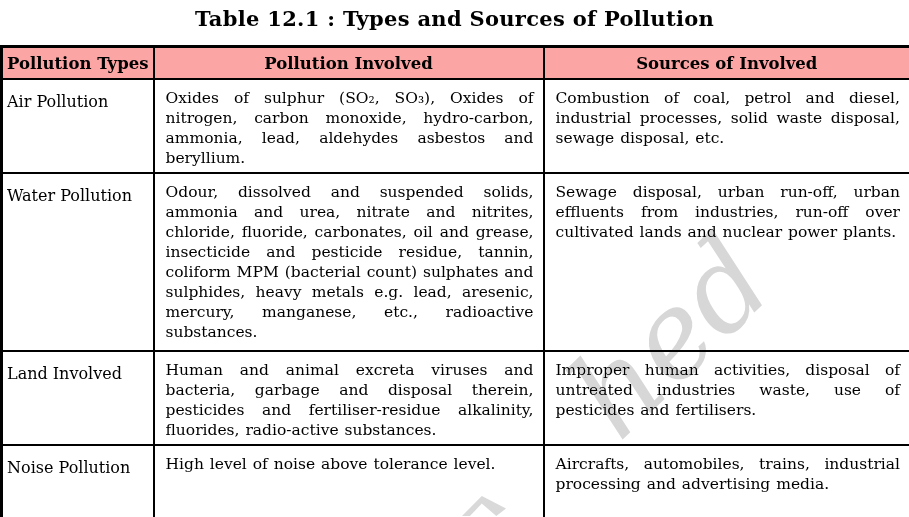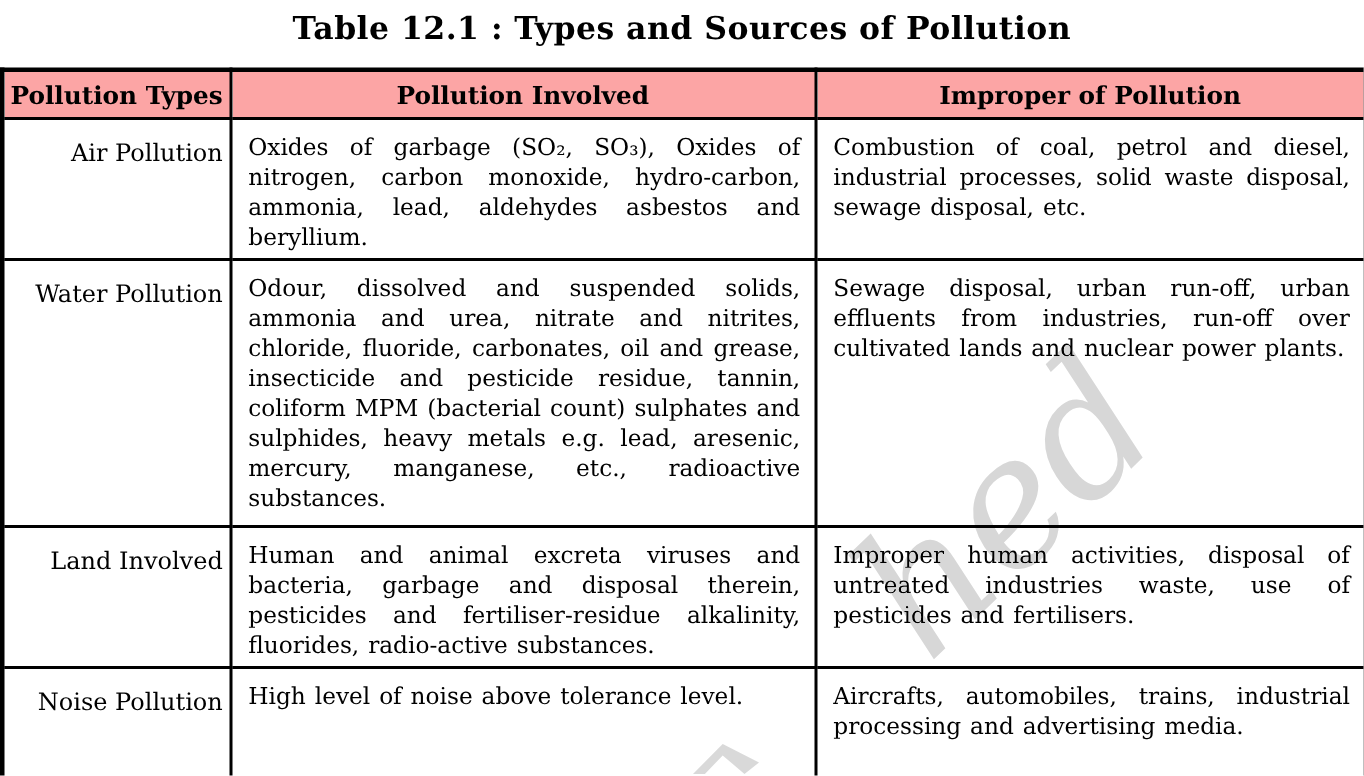--- a/index.html
+++ b/index.html
@@ -46,21 +46,21 @@
     background: #fca5a5;
     font-family: "DejaVu Serif", serif;
     font-weight: bold;
     font-size: 16.5px;
     text-align: center;
     vertical-align: middle;
     height: 26px;
     padding: 2px 4px;
   }
   .cell-type {
-    text-align: right;
+    text-align: left;
     font-size: 16px;
     padding: 12px 4px 4px 4px;
     line-height: 1.2;
     margin-top: 32px;
   }
   .cell-text {
     text-align: justify;
     font-size: 15.5px;
     line-height: 20px;
     padding: 8px 9px 4px 11px;
@@ -108,27 +108,27 @@
 <table class="pollution-table">
   <colgroup>
     <col style="width:152px">
     <col style="width:390px">
     <col style="width:367px">
   </colgroup>
   <thead>
     <tr>
       <th>Pollution Types</th>
       <th>Pollution Involved</th>
-      <th>Improper of Pollution</th>
+      <th>Sources of Involved</th>
     </tr>
   </thead>
   <tbody>
     <tr class="row-air">
       <td class="cell-type">Air Pollution</td>
-      <td class="cell-text">Oxides of garbage (SO₂, SO₃), Oxides of nitrogen, carbon monoxide, hydro-carbon, ammonia, lead, aldehydes asbestos and beryllium.</td>
+      <td class="cell-text">Oxides of sulphur (SO₂, SO₃), Oxides of nitrogen, carbon monoxide, hydro-carbon, ammonia, lead, aldehydes asbestos and beryllium.</td>
       <td class="cell-text">Combustion of coal, petrol and diesel, industrial processes, solid waste disposal, sewage disposal, etc.</td>
     </tr>
     <tr class="row-water">
       <td class="cell-type">Water Pollution</td>
       <td class="cell-text">Odour, dissolved and suspended solids, ammonia and urea, nitrate and nitrites, chloride, fluoride, carbonates, oil and grease, insecticide and pesticide residue, tannin, coliform MPM (bacterial count) sulphates and sulphides, heavy metals e.g. lead, aresenic, mercury, manganese, etc., radioactive substances.</td>
       <td class="cell-text">Sewage disposal, urban run-off, urban effluents from industries, run-off over cultivated lands and nuclear power plants.</td>
     </tr>
     <tr class="row-land">
       <td class="cell-type">Land Involved</td>
       <td class="cell-text">Human and animal excreta viruses and bacteria, garbage and disposal therein, pesticides and fertiliser-residue alkalinity, fluorides, radio-active substances.</td>

